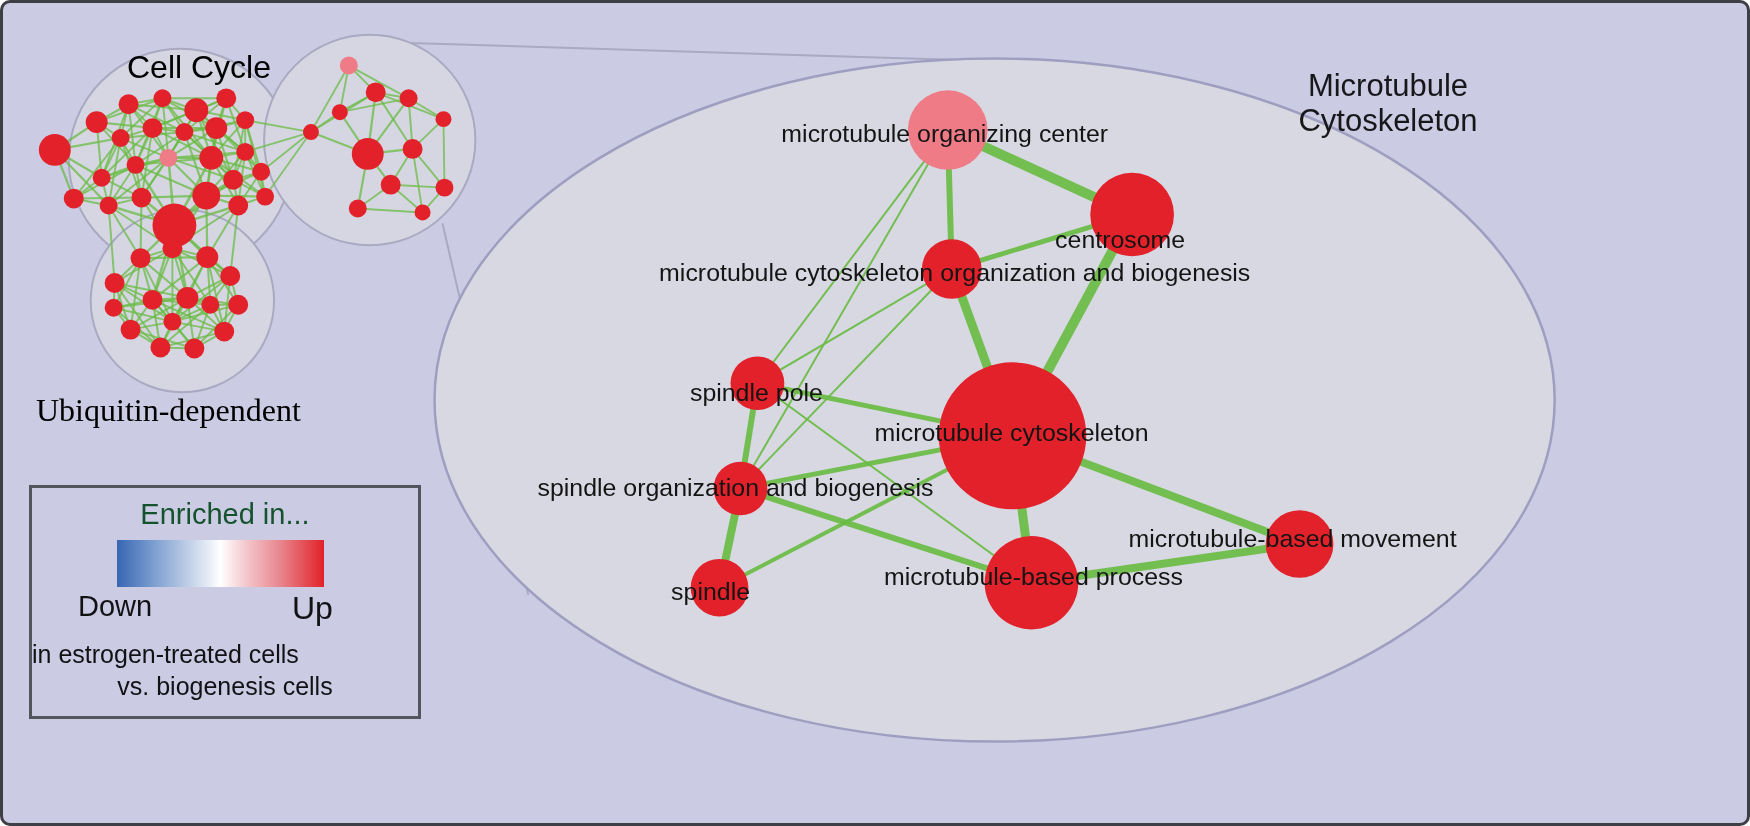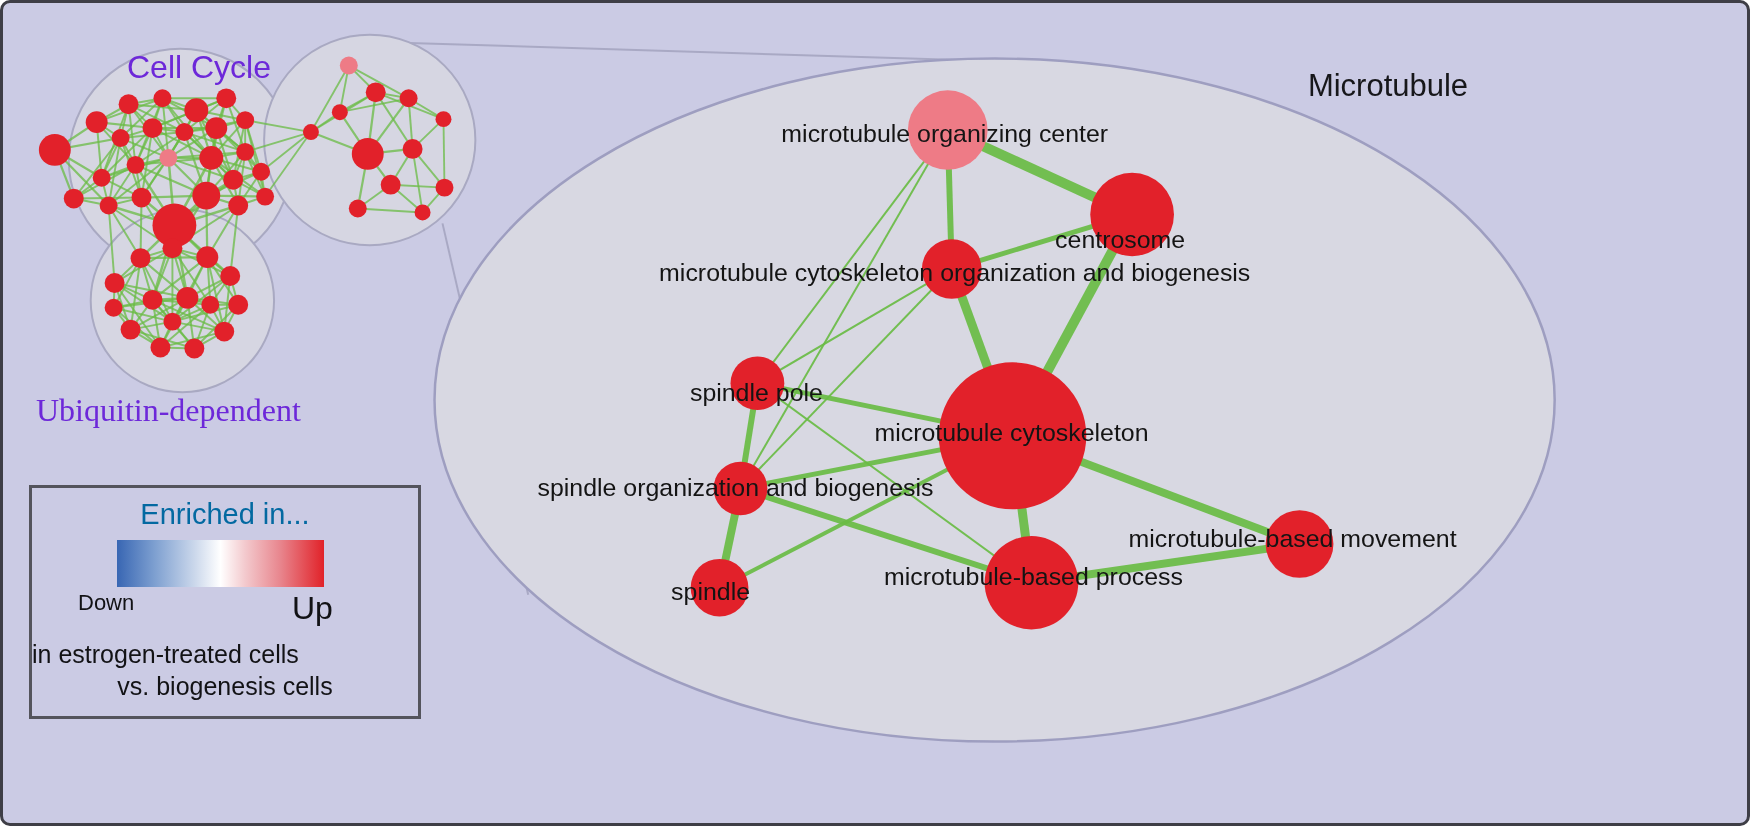--- a/index.html
+++ b/index.html
@@ -1,30 +1,30 @@
 <!DOCTYPE html>
 <html><head>
 <meta charset="utf-8">
 <style>
   html,body{margin:0;padding:0;background:#ffffff;font-family:"Liberation Sans",sans-serif;}
   .panel{position:relative;width:1744px;height:820px;border:3px solid #3e3e46;border-radius:10px;
          background:#cbcbe4;overflow:hidden;}
   #diagram-svg{position:absolute;left:0;top:0;font-family:"Liberation Sans",sans-serif;}
   .overlay{position:absolute;white-space:nowrap;}
-  .gray-title{color:#6d28d9;font-size:32px;line-height:36px;}
+  .gray-title{color:#000000;font-size:32px;line-height:36px;}
   .black-title{color:#17171a;font-size:31px;line-height:35px;text-align:center;}
   .center-anchor{transform:translate(-50%,-50%);}
   .x-center{transform:translateX(-50%);}
   .legend{position:absolute;left:26px;top:482px;width:386px;height:228px;border:3px solid #54545c;
           background:#cbcbe4;}
-  .legend-title{position:absolute;top:10px;width:100%;text-align:center;font-size:29px;color:#0369a1;}
+  .legend-title{position:absolute;top:10px;width:100%;text-align:center;font-size:29px;color:#14532d;}
   .gradient-bar{position:absolute;left:85px;top:52px;width:207px;height:47px;
                 background:linear-gradient(90deg,#3866b3 0%,#7d9fd0 18%,#cdd9ec 38%,#ffffff 50%,
                                            #f3c9cd 62%,#e8858d 79%,#e12229 100%);}
-  .legend-down{position:absolute;left:46px;top:102px;font-size:22px;color:#121215;}
+  .legend-down{position:absolute;left:46px;top:102px;font-size:29px;color:#121215;}
   .legend-up{position:absolute;left:260px;top:102px;font-size:32px;color:#121215;}
   .legend-cap1{position:absolute;top:152px;width:100%;text-align:left;font-size:25px;color:#121215;}
   .legend-cap2{position:absolute;top:184px;width:100%;text-align:center;font-size:25px;color:#121215;}
 </style>
 </head>
 <body>
 
 <div class="panel">
 
   <svg id="diagram-svg" width="1744" height="820" viewBox="0 0 1750 826" preserveAspectRatio="none">
@@ -374,20 +374,21 @@
     </svg>
 
   <div class="overlay gray-title center-anchor" style="left:196px;top:64px;">Cell Cycle</div>
 
   <div class="overlay gray-title" style="left:33px;top:389px;font-family:Liberation Serif, serif;">
     <div>Ubiquitin-dependent</div>
   </div>
 
   <div class="overlay black-title x-center" style="left:1385px;top:49px;margin-top:16px;">
     <div>Microtubule</div>
+    <div>Cytoskeleton</div>
   </div>
 
   <div class="legend">
     <div class="legend-title">Enriched in...</div>
     <div class="gradient-bar"></div>
     <div class="legend-down">Down</div>
     <div class="legend-up">Up</div>
     <div class="legend-cap1">in estrogen-treated cells</div>
     <div class="legend-cap2">vs. biogenesis cells</div>
   </div>

